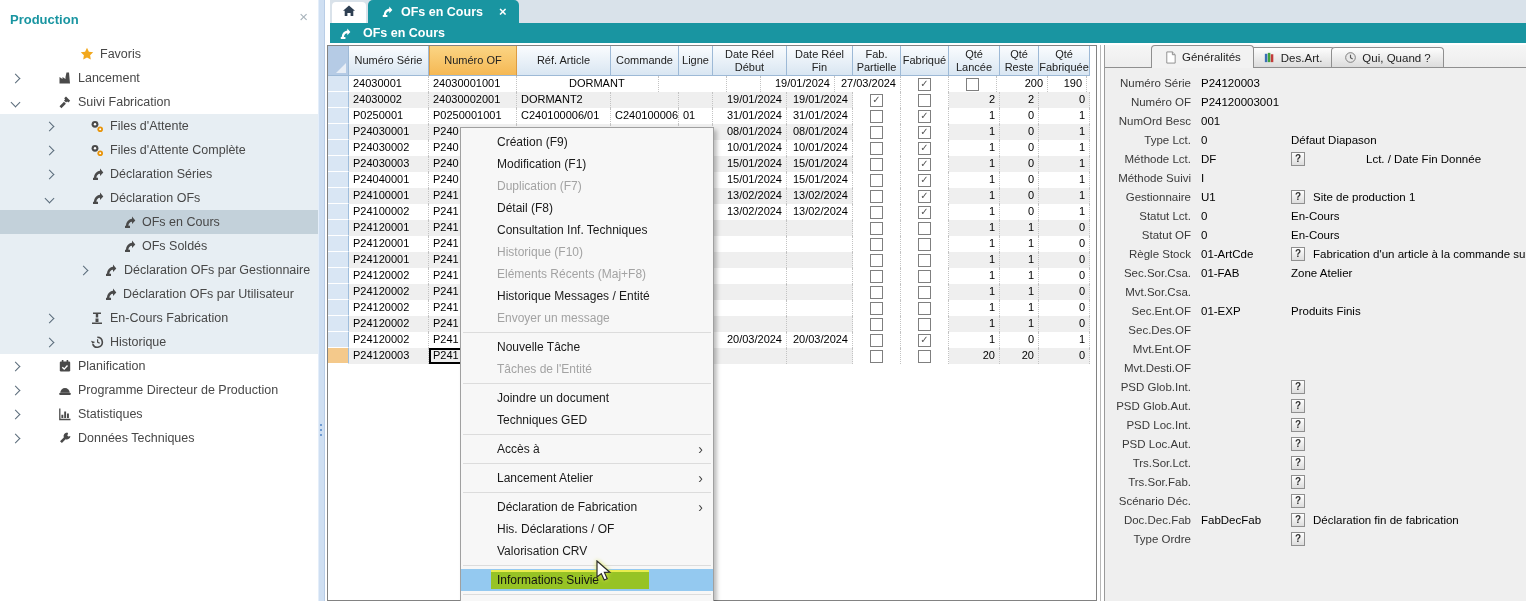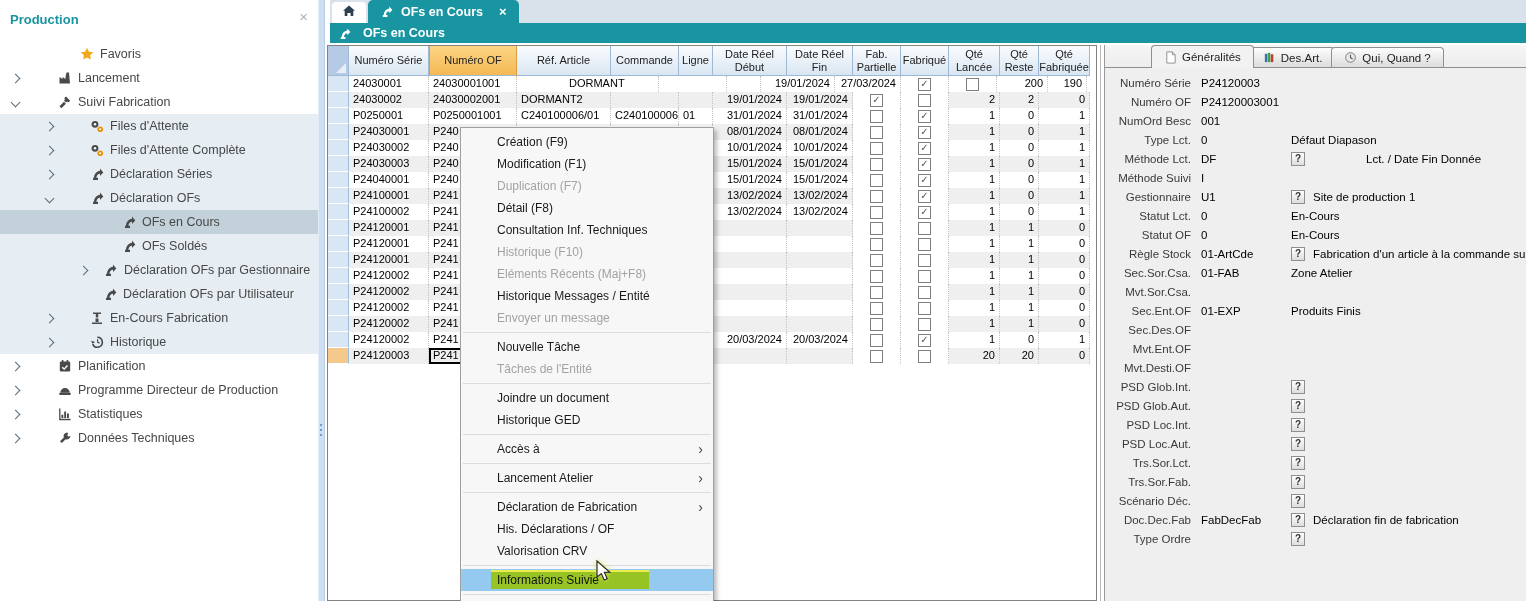--- a/index.html
+++ b/index.html
@@ -812,21 +812,21 @@
     <div class="mi"><span class="mlab">Consultation Inf. Techniques</span></div>
     <div class="mi dis"><span class="mlab">Historique (F10)</span></div>
     <div class="mi dis"><span class="mlab">Eléments Récents (Maj+F8)</span></div>
     <div class="mi"><span class="mlab">Historique Messages / Entité</span></div>
     <div class="mi dis"><span class="mlab">Envoyer un message</span></div>
     <div class="msep"></div>
     <div class="mi"><span class="mlab">Nouvelle Tâche</span></div>
     <div class="mi dis"><span class="mlab">Tâches de l'Entité</span></div>
     <div class="msep"></div>
     <div class="mi"><span class="mlab">Joindre un document</span></div>
-    <div class="mi"><span class="mlab">Historique GED</span></div>
+    <div class="mi"><span class="mlab">Techniques GED</span></div>
     <div class="msep"></div>
     <div class="mi"><span class="mlab">Accès à</span><span class="marr">›</span></div>
     <div class="msep"></div>
     <div class="mi"><span class="mlab">Lancement Atelier</span><span class="marr">›</span></div>
     <div class="msep"></div>
     <div class="mi"><span class="mlab">Déclaration de Fabrication</span><span class="marr">›</span></div>
     <div class="mi"><span class="mlab">His. Déclarations / OF</span></div>
     <div class="mi"><span class="mlab">Valorisation CRV</span></div>
     <div class="msep"></div>
     <div class="mi hl"><span class="mlab">Informations Suivie</span></div>

